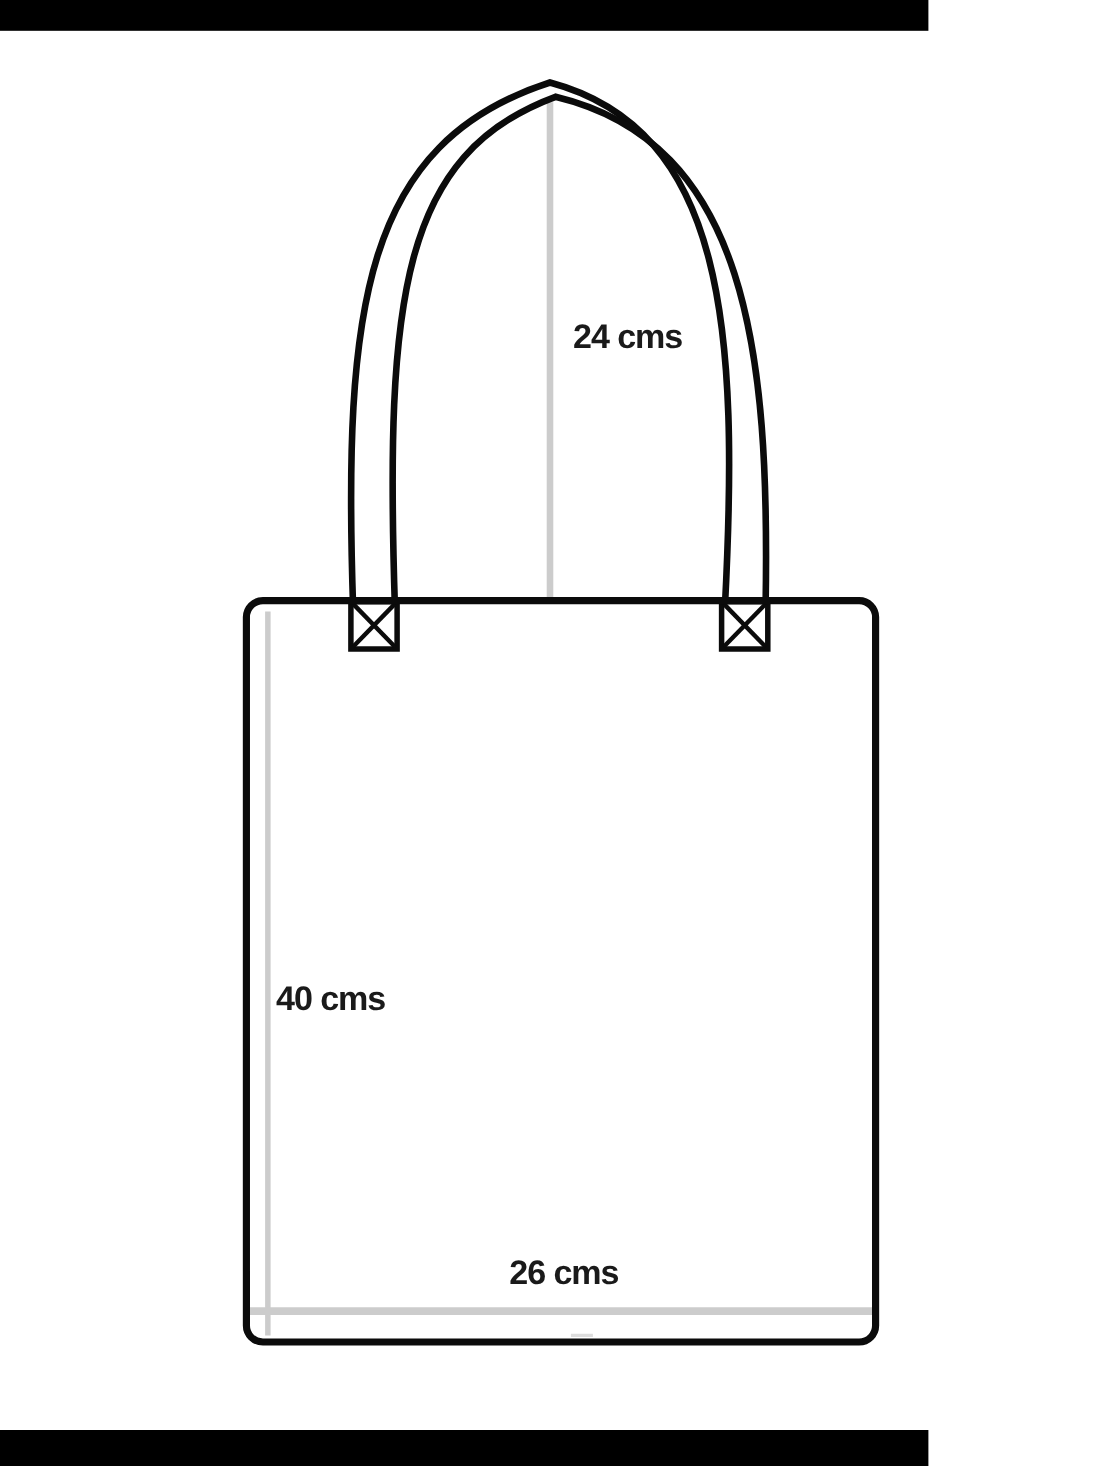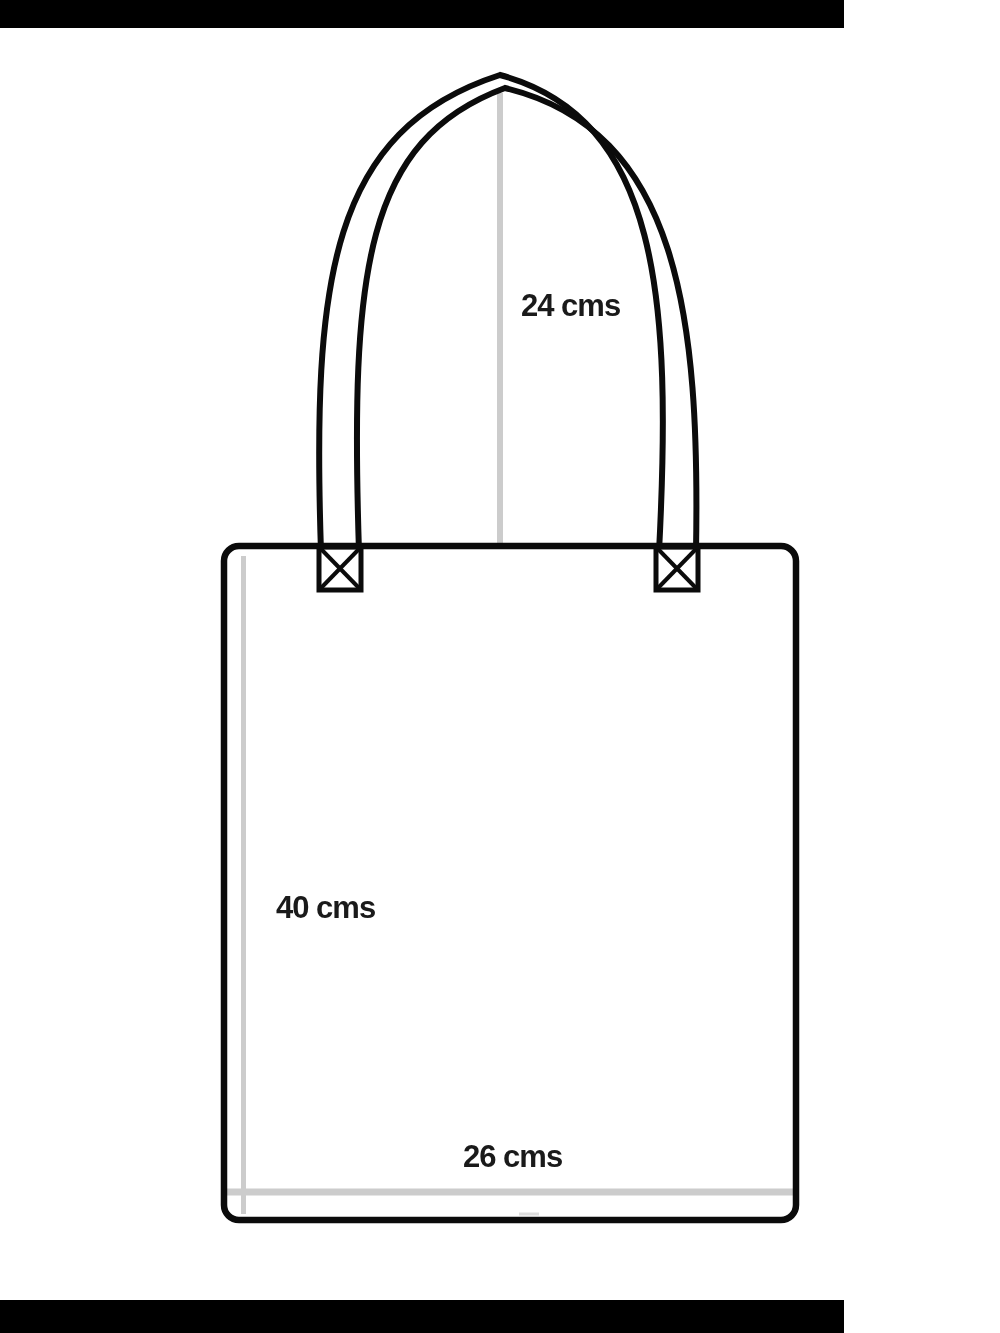--- a/index.html
+++ b/index.html
@@ -33,21 +33,21 @@
     position: absolute;
     font-family: "Liberation Sans", sans-serif;
     font-weight: 700;
     font-size: 31px;
     line-height: 1;
     letter-spacing: -1px;
     color: #1a1a1a;
     white-space: nowrap;
   }
   .dim-label.handle { left: 521px; top: 290px; }
-  .dim-label.height { left: 276px; top: 892px; }
+  .dim-label.height { left: 251px; top: 892px; }
   .dim-label.width  { left: 463px; top: 1141px; }
 </style>
 </head>
 <body>
 
 <div class="stage">
 
   <div class="letterbox top"></div>
 
   <svg class="drawing" viewBox="0 0 1000 1333" xmlns="http://www.w3.org/2000/svg">

